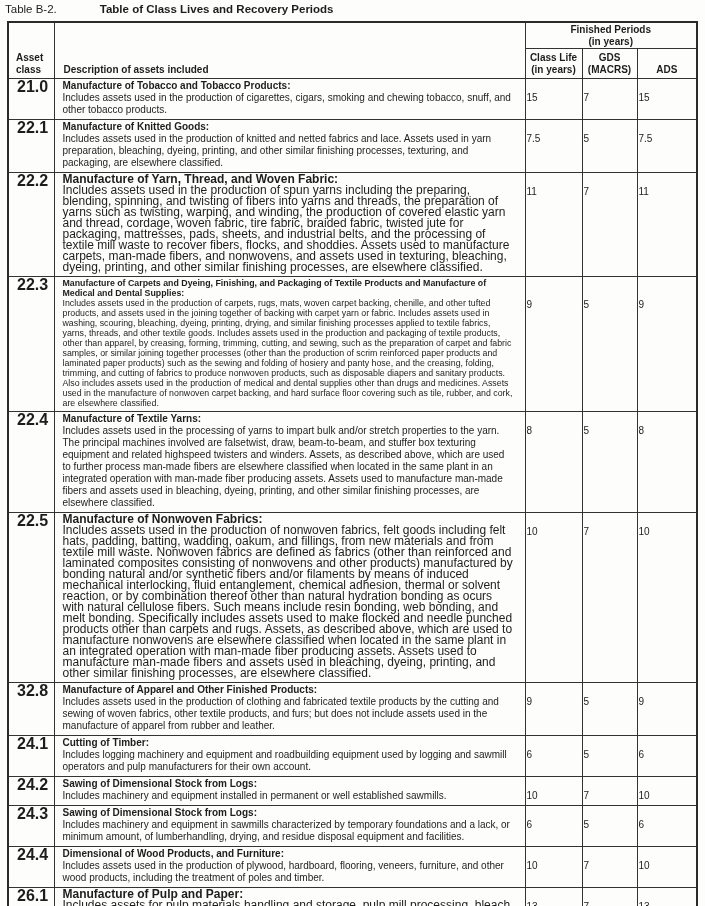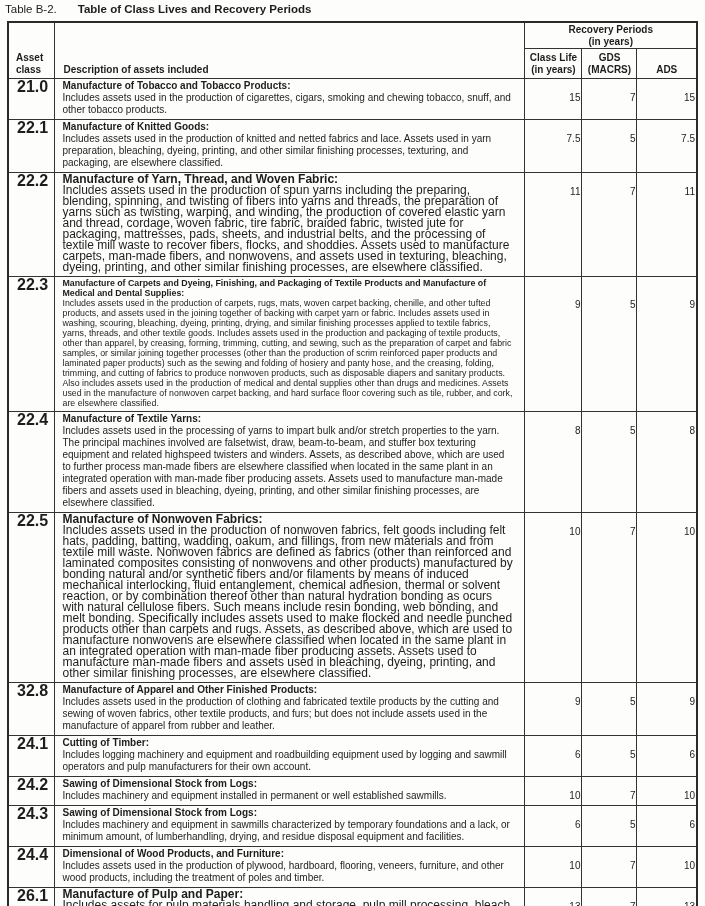--- a/index.html
+++ b/index.html
@@ -7,21 +7,21 @@
     width: 705px; height: 906px; overflow: hidden; position: relative;
     background: #fdfdfb; color: #1d1d1d;
     font-family: "Liberation Sans", sans-serif;
     -webkit-font-smoothing: antialiased;
   }
   .doc-title {
     position: absolute; left: 5px; top: 3px;
     font-size: 11.5px; white-space: nowrap;
   }
   .doc-title .prefix { font-weight: normal; margin-right: 21px; }
-  .doc-title .main { font-weight: bold; }
+  .doc-title .main { font-weight: bold; margin-left: 22px; }
 
   table.b2 {
     position: absolute; left: 7px; top: 21px; width: 691px;
     border-collapse: collapse; table-layout: fixed;
     border: 2px solid #2a2a2a;
   }
   table.b2 th, table.b2 td { border: 1px solid #333; }
 
   col.c-asset { width: 46px; }
   col.c-cl { width: 57px; }
@@ -37,21 +37,21 @@
   th.h-recovery { text-align: center; vertical-align: middle; height: 23px; padding: 1px 0; }
   th.h-sub { text-align: center; vertical-align: bottom; padding: 0 1px 3px; height: 26px; margin-top: 48px; }
 
   td.asset {
     vertical-align: top; font-weight: bold; font-size: 16px;
     padding: 2px 2px 0 8px; line-height: 12px;
   }
   td.desc { vertical-align: top; padding: 1px 10px 3px 8px; }
   td.desc .row-heading { font-weight: bold; display: block; }
   td.val {
-    vertical-align: top; text-align: right; font-size: 10px;
+    vertical-align: top; text-align: left; font-size: 10px;
     padding-top: 13px; line-height: 12px;
   }
   tr.normal td.desc { font-size: 10px;  line-height: 12px; }
   tr.semi   td.desc { font-size: 12px; line-height: 11px; }
   tr.dense  td.desc { font-size: 8.8px; line-height: 10px; }
   tr.dense  td.val  { padding-top: 22px; }
 </style>
 </head>
 <body>
 
@@ -65,21 +65,21 @@
       <col class="c-desc">
       <col class="c-cl">
       <col class="c-gds">
       <col class="c-ads">
   </colgroup>
   <thead>
     <tr>
       <th class="h-asset" rowspan="2">Asset
 class</th>
       <th class="h-desc" rowspan="2">Description of assets included</th>
-      <th class="h-recovery" colspan="3">Recovery Periods
+      <th class="h-recovery" colspan="3">Finished Periods
 (in years)</th>
     </tr>
     <tr>
       <th class="h-sub">Class Life
 (in years)</th>
       <th class="h-sub">GDS
 (MACRS)</th>
       <th class="h-sub">ADS</th>
     </tr>
   </thead>

